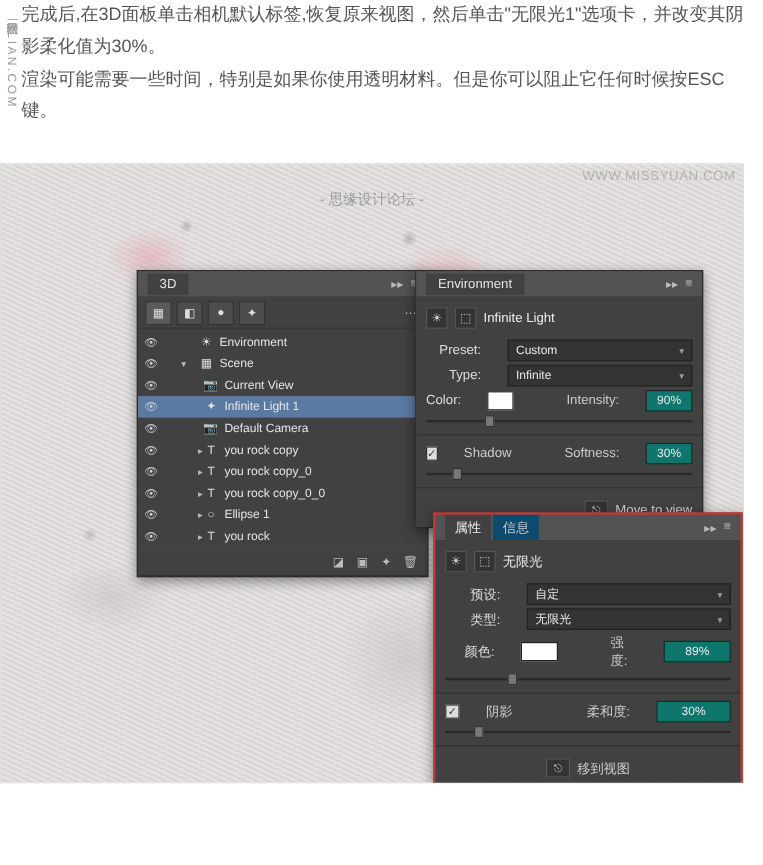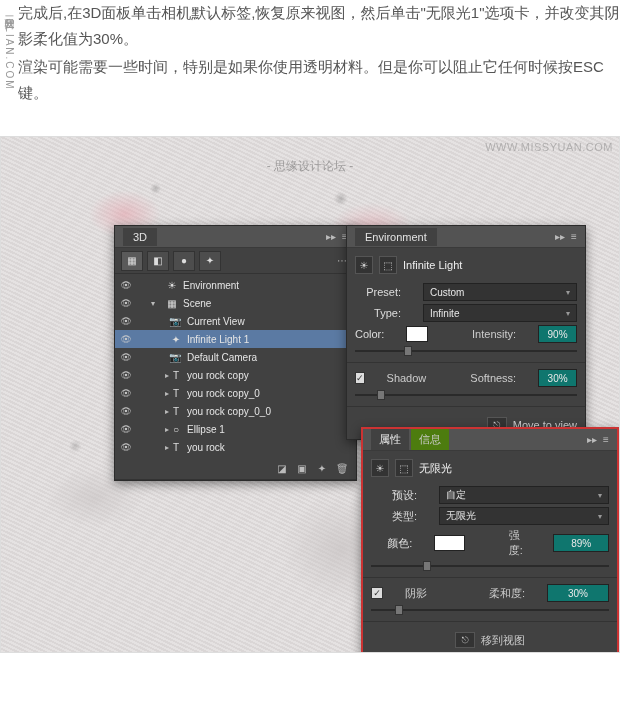--- a/index.html
+++ b/index.html
@@ -57,21 +57,21 @@
 .slider .track{position:absolute;left:0;right:0;top:4px;height:2px;background:#2a2a2a}
 .slider .thumb{position:absolute;top:0;width:8px;height:10px;background:#777;border:1px solid #333}
 .cb{width:12px;height:12px;background:#ddd;border:1px solid #333;display:flex;align-items:center;justify-content:center;font-size:9px;color:#333}
 .divider{height:1px;background:#333;margin:6px -8px}
 .move-row{display:flex;align-items:center;justify-content:flex-end;gap:6px;padding-top:4px}
 .move-ic{width:20px;height:16px;background:#333;border:1px solid #555;display:flex;align-items:center;justify-content:center;font-size:9px}
 
 .panel-cn{border:2px solid #c33}
 .panel-cn .titlebar{background:#535353}
 .panel-cn .tabs{display:flex;gap:2px}
-.panel-cn .tabs .tab{background:#4d7c0f;color:#ccc;padding:3px 8px}
+.panel-cn .tabs .tab{background:#0c4a6e;color:#ccc;padding:3px 8px}
 .panel-cn .tabs .tab.on{background:#414141;color:#eee}
 
 #p3d{left:113px;top:88px;width:243px}
 #pprop{left:345px;top:88px;width:240px}
 #pcn{left:360px;top:290px;width:258px}
 </style>
 </head>
 <body>
 
 <div class="watermark-left">三联网 3LIAN.COM</div>

